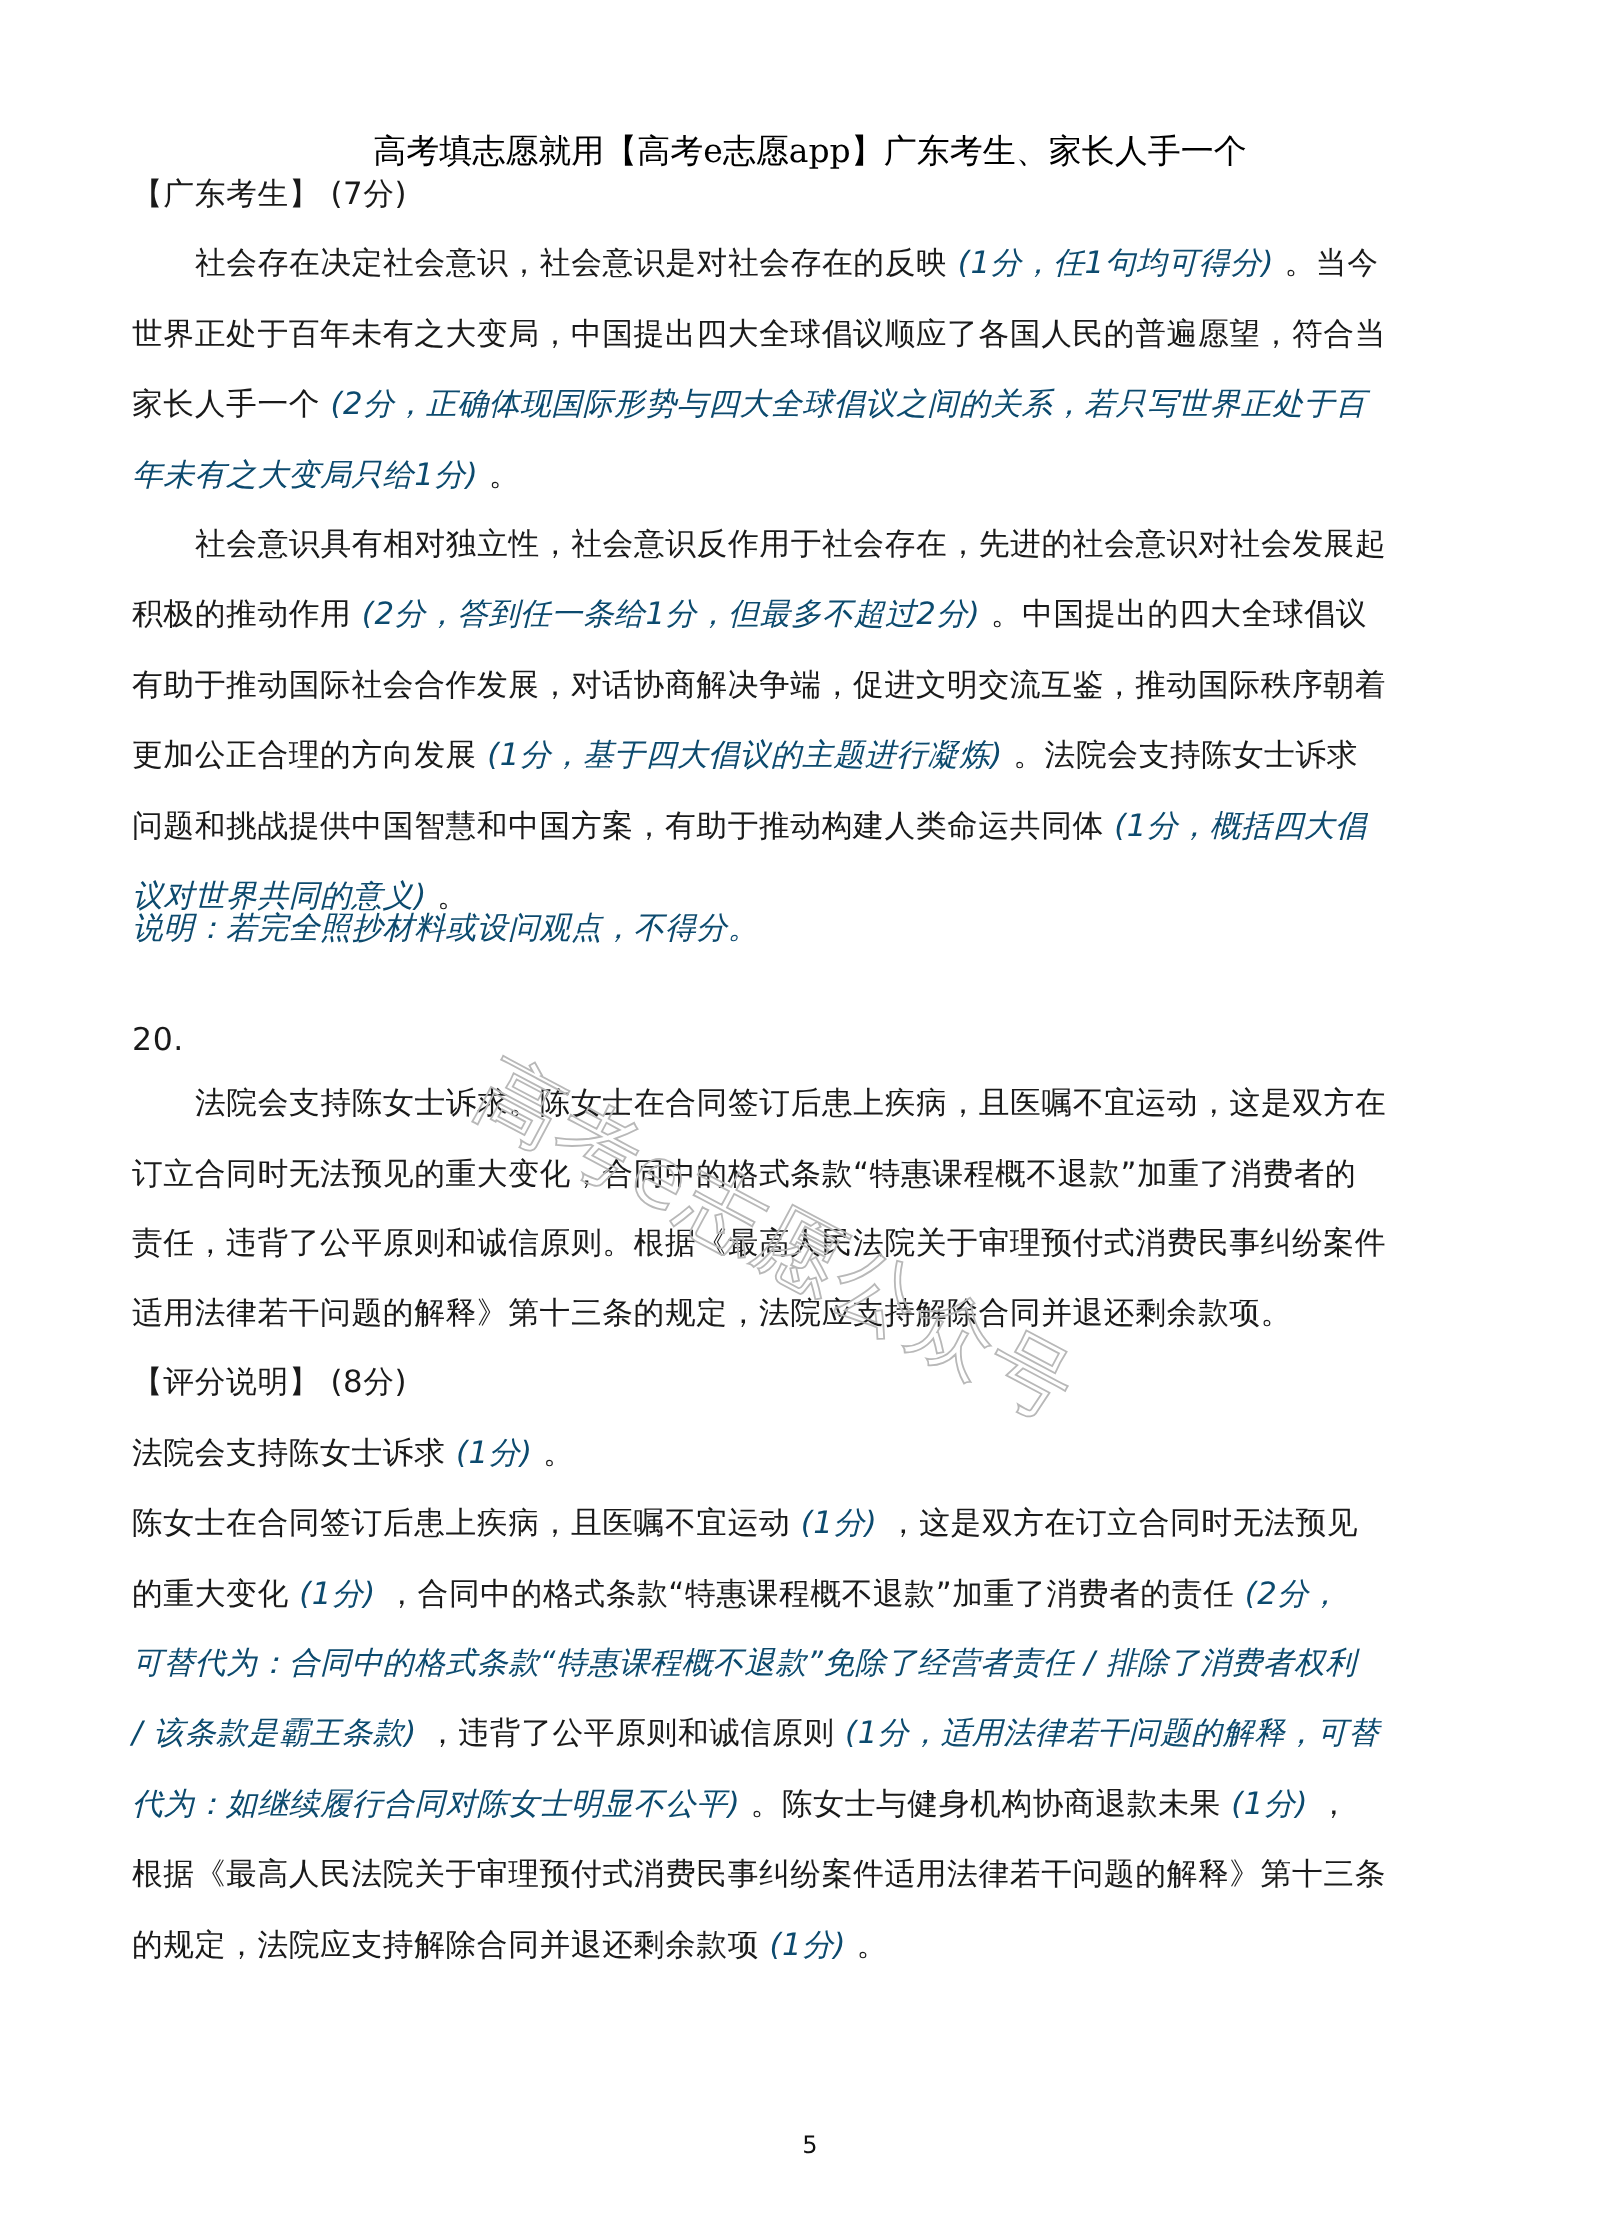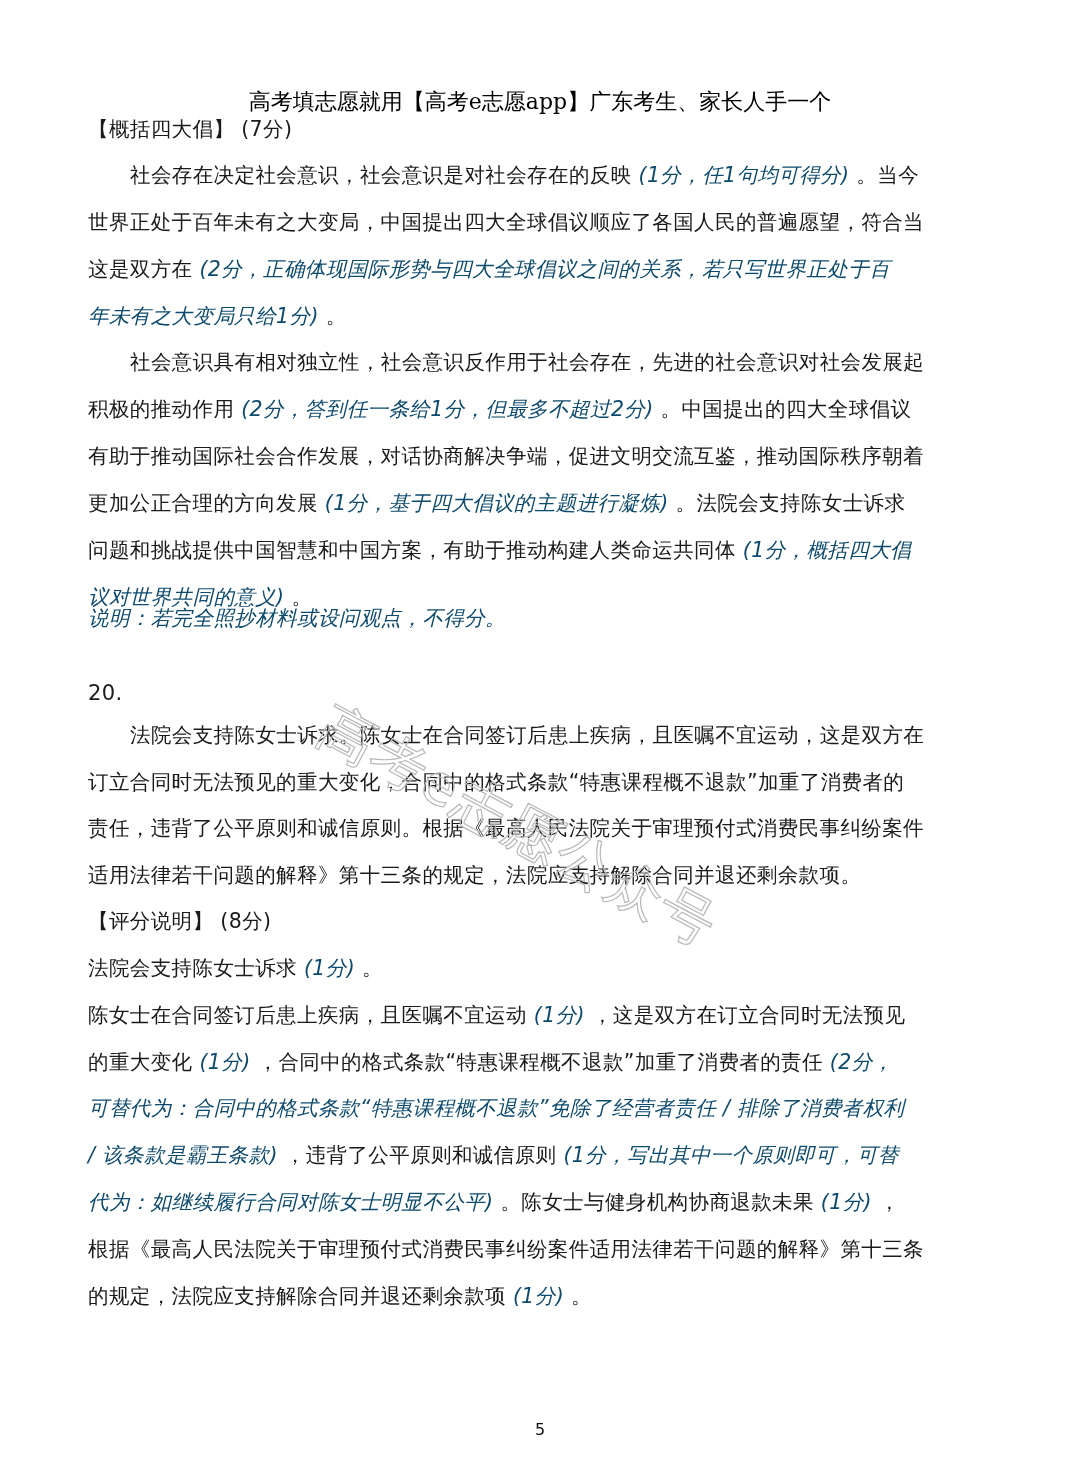--- a/index.html
+++ b/index.html
@@ -38,26 +38,26 @@
     position: absolute; left: 0; width: 1080px; top: 1420px;
     text-align: center; font-size: 16px; color: #111;
   }
 </style>
 </head>
 <body>
 
 <div class="banner">高考填志愿就用【高考e志愿app】广东考生、家长人手一个</div>
 
 <div class="content">
-  <div class="line" style="top:4px;">【概括四大倡】 (7分)</div>
+  <div class="line" style="top:4px;">【广东考生】 (7分)</div>
 
   <div id="s1">
       <div class="line indent" style="top: 50px;"><span>社会存在决定社会意识，社会意识是对社会存在的反映 </span><span class="it">(1分，任1句均可得分)</span><span> 。当今</span></div>
       <div class="line" style="top: 97px;"><span>世界正处于百年未有之大变局，中国提出四大全球倡议顺应了各国人民的普遍愿望，符合当</span></div>
-      <div class="line" style="top: 144px;"><span>这是双方在 </span><span class="it">(2分，正确体现国际形势与四大全球倡议之间的关系，若只写世界正处于百</span></div>
+      <div class="line" style="top: 144px;"><span>家长人手一个 </span><span class="it">(2分，正确体现国际形势与四大全球倡议之间的关系，若只写世界正处于百</span></div>
       <div class="line" style="top: 191px;"><span class="it">年未有之大变局只给1分)</span><span> 。</span></div>
       <div class="line indent" style="top: 237px; text-align: center;"><span>社会意识具有相对独立性，社会意识反作用于社会存在，先进的社会意识对社会发展起</span></div>
       <div class="line" style="top: 284px;"><span>积极的推动作用 </span><span class="it">(2分，答到任一条给1分，但最多不超过2分)</span><span> 。中国提出的四大全球倡议</span></div>
       <div class="line" style="top: 331px;"><span>有助于推动国际社会合作发展，对话协商解决争端，促进文明交流互鉴，推动国际秩序朝着</span></div>
       <div class="line" style="top: 378px;"><span>更加公正合理的方向发展 </span><span class="it">(1分，基于四大倡议的主题进行凝炼)</span><span> 。法院会支持陈女士诉求</span></div>
       <div class="line" style="top: 425px;"><span>问题和挑战提供中国智慧和中国方案，有助于推动构建人类命运共同体 </span><span class="it">(1分，概括四大倡</span></div>
       <div class="line" style="top: 472px;"><span class="it">议对世界共同的意义)</span><span> 。</span></div>
       <div class="line" style="top: 493px;"><span class="it">说明：若完全照抄材料或设问观点，不得分。</span></div>
     </div>
 
@@ -70,21 +70,21 @@
       <div class="line" style="top: 750px;">适用法律若干问题的解释》第十三条的规定，法院应支持解除合同并退还剩余款项。</div>
     </div>
 
   <div class="line" style="top:796px;">【评分说明】 (8分)</div>
 
   <div id="q20s">
       <div class="line" style="top: 843px;"><span>法院会支持陈女士诉求 </span><span class="it">(1分)</span><span> 。</span></div>
       <div class="line" style="top: 890px;"><span>陈女士在合同签订后患上疾病，且医嘱不宜运动 </span><span class="it">(1分)</span><span> ，这是双方在订立合同时无法预见</span></div>
       <div class="line" style="top: 937px;"><span>的重大变化 </span><span class="it">(1分)</span><span> ，合同中的格式条款“特惠课程概不退款”加重了消费者的责任 </span><span class="it">(2分，</span></div>
       <div class="line" style="top: 983px;"><span class="it">可替代为：合同中的格式条款“特惠课程概不退款”免除了经营者责任 / 排除了消费者权利</span></div>
-      <div class="line" style="top: 1030px;"><span class="it">/ 该条款是霸王条款)</span><span> ，违背了公平原则和诚信原则 </span><span class="it">(1分，写出其中一个原则即可，可替</span></div>
+      <div class="line" style="top: 1030px;"><span class="it">/ 该条款是霸王条款)</span><span> ，违背了公平原则和诚信原则 </span><span class="it">(1分，适用法律若干问题的解释，可替</span></div>
       <div class="line" style="top: 1077px;"><span class="it">代为：如继续履行合同对陈女士明显不公平)</span><span> 。陈女士与健身机构协商退款未果 </span><span class="it">(1分)</span><span> ，</span></div>
       <div class="line" style="top: 1124px;"><span>根据《最高人民法院关于审理预付式消费民事纠纷案件适用法律若干问题的解释》第十三条</span></div>
       <div class="line" style="top: 1171px;"><span>的规定，法院应支持解除合同并退还剩余款项 </span><span class="it">(1分)</span><span> 。</span></div>
     </div>
 </div>
 
 <div class="watermark">高考e志愿公众号</div>
 
 <div class="pagenum">5</div>
 

